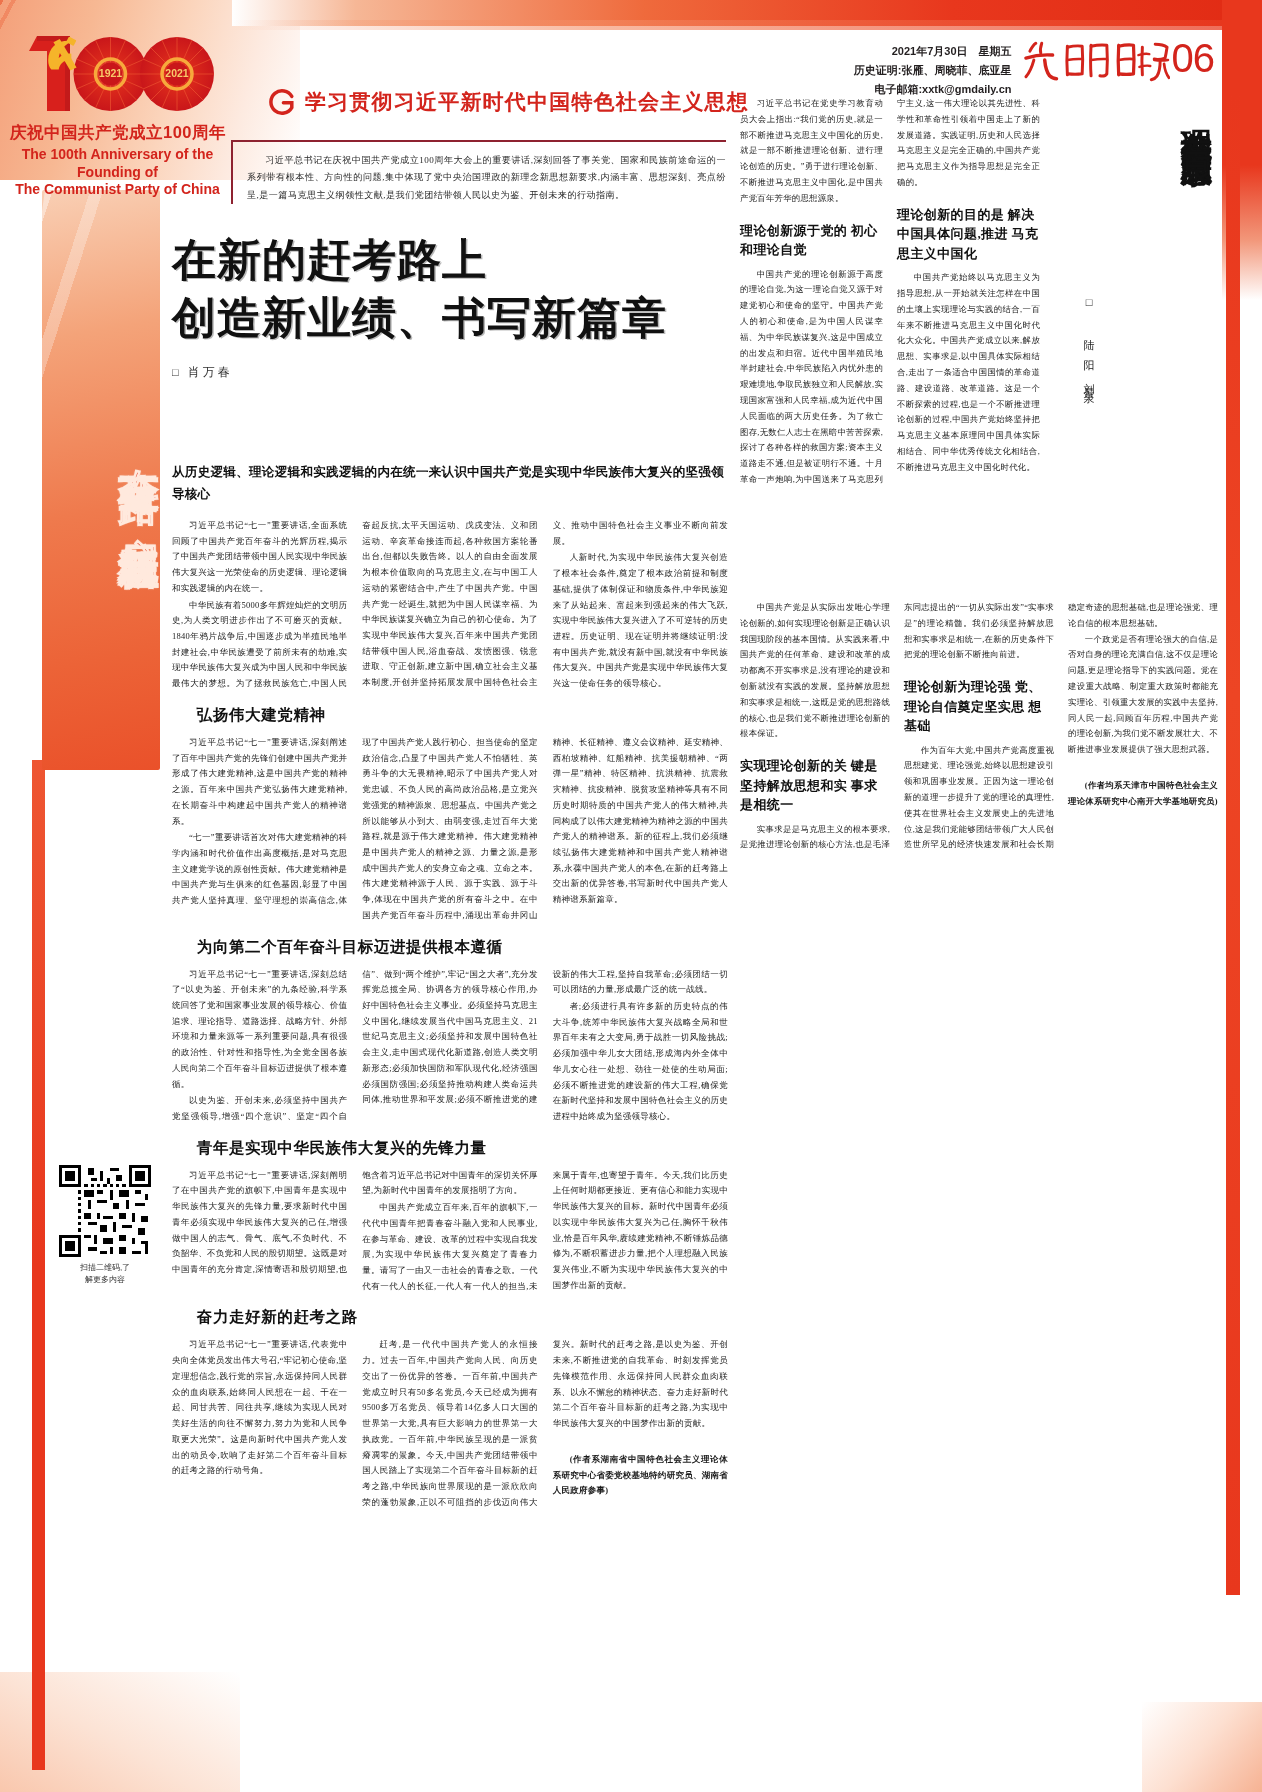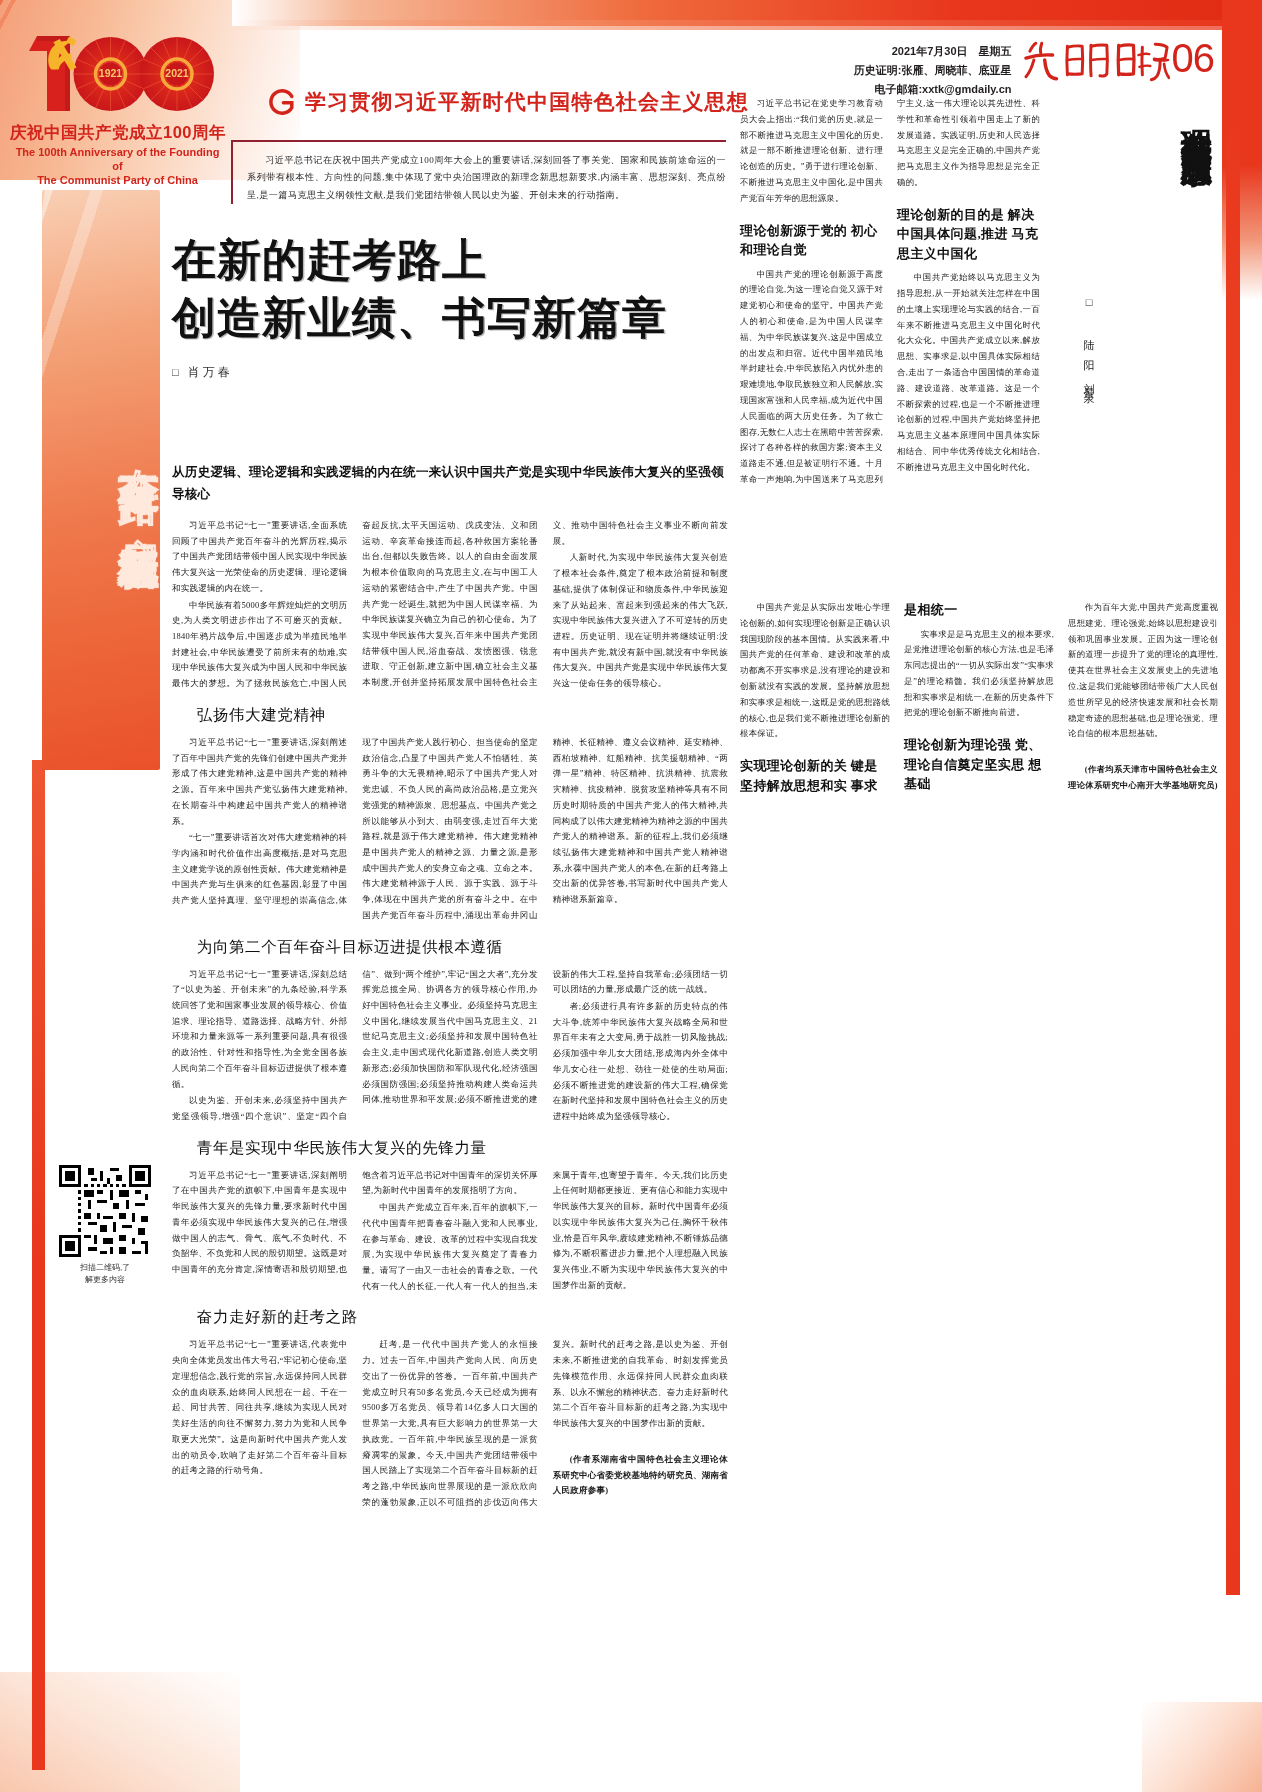--- a/index.html
+++ b/index.html
@@ -66,21 +66,21 @@
     text-align: center;
   }
   .emblem-logo { width: 200px; height: 104px; margin: 4px auto 0; display:block; }
   .emblem-cn {
     font-family: "Liberation Sans", sans-serif; font-weight: bold;
     font-size: 16.5px; color: #d3241c; letter-spacing: .5px; margin-top: 2px;
     white-space: nowrap;
   }
   .emblem-en {
     font-family: "Liberation Sans", sans-serif; font-weight: bold;
-    font-size: 11px; color: #d3241c; line-height: 1.25; margin-top: 2px;
+    font-size: 14px; color: #d3241c; line-height: 1.25; margin-top: 2px;
   }
 
   
   .masthead {
     position: absolute; right: 48px; top: 38px; z-index: 5;
     display: flex; align-items: flex-start; gap: 10px;
   }
   .mast-meta {
     font-family: "Liberation Sans", sans-serif; font-size: 11px; font-weight: bold;
     color: #231f20; text-align: right; line-height: 1.72; white-space: nowrap;
@@ -168,21 +168,21 @@
   }
   .cols3 {
     column-count: 3; column-gap: 15px; column-fill: balance;
   }
   .cols3 p, .cols2 p, .cols4 p {
     font-family: "Liberation Serif", serif; font-size: 8.5px; line-height: 1.85;
     color: #1b1b1b; text-align: justify; text-indent: 2em; letter-spacing: .25px;
     margin-bottom: 1px;
   }
   .subhead {
-    font-family: "Liberation Serif", serif; font-weight: normal;
+    font-family: "Liberation Serif", serif; font-weight: bold;
     font-size: 15.5px; color: #111; letter-spacing: .6px;
     margin: 13px 0 9px 0; text-indent: 1.6em;
   }
   .block { margin-bottom: 2px; }
 
   
   .feature {
     position: absolute; left: 740px; top: 96px; width: 300px; z-index: 5;
   }
   .feature .cols2 { column-count: 2; column-gap: 14px; }
@@ -451,20 +451,21 @@
     <div class="cols3b">
       <p>中国共产党是从实际出发唯心学理论创新的,如何实现理论创新是正确认识我国现阶段的基本国情。从实践来看,中国共产党的任何革命、建设和改革的成功都离不开实事求是,没有理论的建设和创新就没有实践的发展。坚持解放思想和实事求是相统一,这既是党的思想路线的核心,也是我们党不断推进理论创新的根本保证。</p>
       <div class="f-subhead">实现理论创新的关
 键是坚持解放思想和实
 事求是相统一</div>
       <p>实事求是是马克思主义的根本要求,是党推进理论创新的核心方法,也是毛泽东同志提出的“一切从实际出发”“实事求是”的理论精髓。我们必须坚持解放思想和实事求是相统一,在新的历史条件下把党的理论创新不断推向前进。</p>
       <div class="f-subhead">理论创新为理论强
 党、理论自信奠定坚实思
 想基础</div>
       <p>作为百年大党,中国共产党高度重视思想建党、理论强党,始终以思想建设引领和巩固事业发展。正因为这一理论创新的道理一步提升了党的理论的真理性,使其在世界社会主义发展史上的先进地位,这是我们党能够团结带领广大人民创造世所罕见的经济快速发展和社会长期稳定奇迹的思想基础,也是理论强党、理论自信的根本思想基础。</p>
+      <p>一个政党是否有理论强大的自信,是否对自身的理论充满自信,这不仅是理论问题,更是理论指导下的实践问题。党在建设重大战略、制定重大政策时都能充实理论、引领重大发展的实践中去坚持,同人民一起,回顾百年历程,中国共产党的理论创新,为我们党不断发展壮大、不断推进事业发展提供了强大思想武器。</p>
       <p class="signoff">(作者均系天津市中国特色社会主义理论体系研究中心南开大学基地研究员)</p>
     </div>
   </div>
 
   <div class="qr-wrap">
     <svg class="qr" viewBox="0 0 29 29" shape-rendering="crispEdges">
       <rect width="29" height="29" fill="#fff"></rect>
       <g fill="#000">
 
         <rect x="0" y="0" width="7" height="1"></rect>

